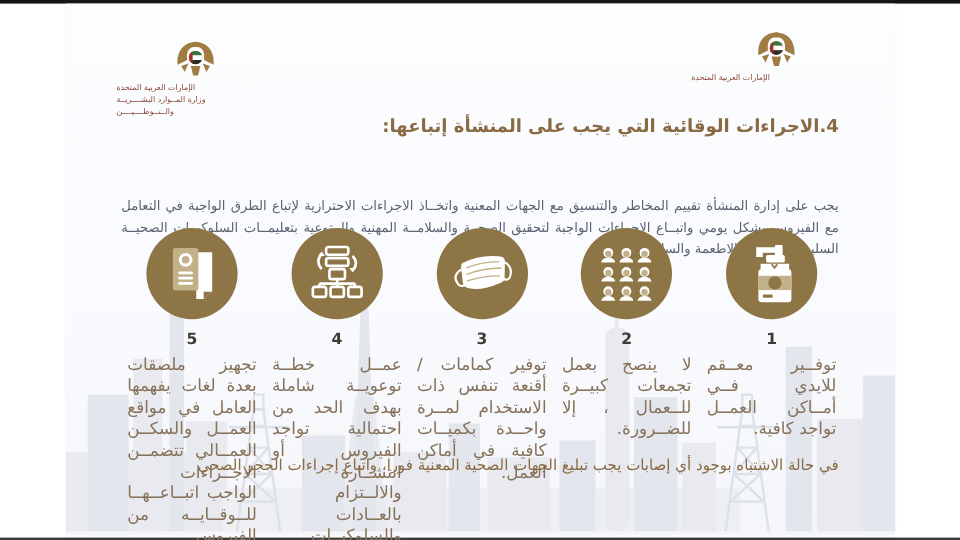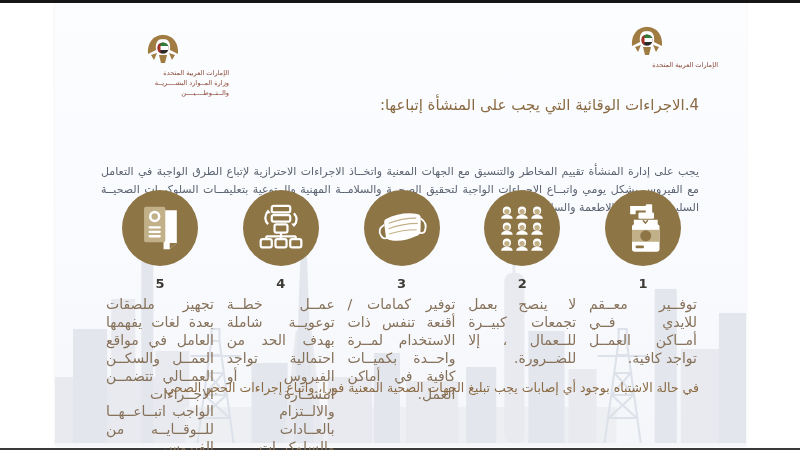--- a/index.html
+++ b/index.html
@@ -12,30 +12,30 @@
   .edge-bar.top{top:0;}
   .edge-bar.bottom{bottom:0;height:2px;background:#3a3a3a;}
   .page{
     position:absolute;left:55px;right:54px;top:3px;bottom:4px;
     background:linear-gradient(180deg,#fcfdff 0%,#f8fafd 60%,#f4f6fa 100%);
     box-shadow:0 0 3px rgba(0,0,0,.08);
   }
   .skyline{position:absolute;left:0;right:0;bottom:3px;height:262px;width:100%;z-index:1;}
   .content{position:absolute;inset:0;z-index:2;}
 
-  .org{position:absolute;text-align:right;color:#8a4636;}
+  .org{position:absolute;text-align:left;color:#8a4636;}
   .org .emblem{display:block;margin:0 auto 3px auto;}
   .org .org-line{font-size:6.6px;line-height:1.55;letter-spacing:.2px;white-space:nowrap;}
   .org-left{top:30px;left:42px;width:132px;}
   .org-right{top:22px;right:28px;width:142px;}
 
   .title{
     position:absolute;top:93px;left:48px;right:47px;
     direction:rtl;text-align:right;
-    color:#8a6a43;font-weight:normal;font-size:15px;
+    color:#8a6a43;font-weight:bold;font-size:15px;
   }
   .intro{
     position:absolute;top:127px;left:46px;right:47px;
     direction:rtl;text-align:justify;
     color:#5c6472;font-size:11px;line-height:1.62;margin-top:33px;
   }
 
   .steps{
     position:absolute;top:187px;left:48px;right:46px;
     display:flex;justify-content:space-between;direction:rtl;

